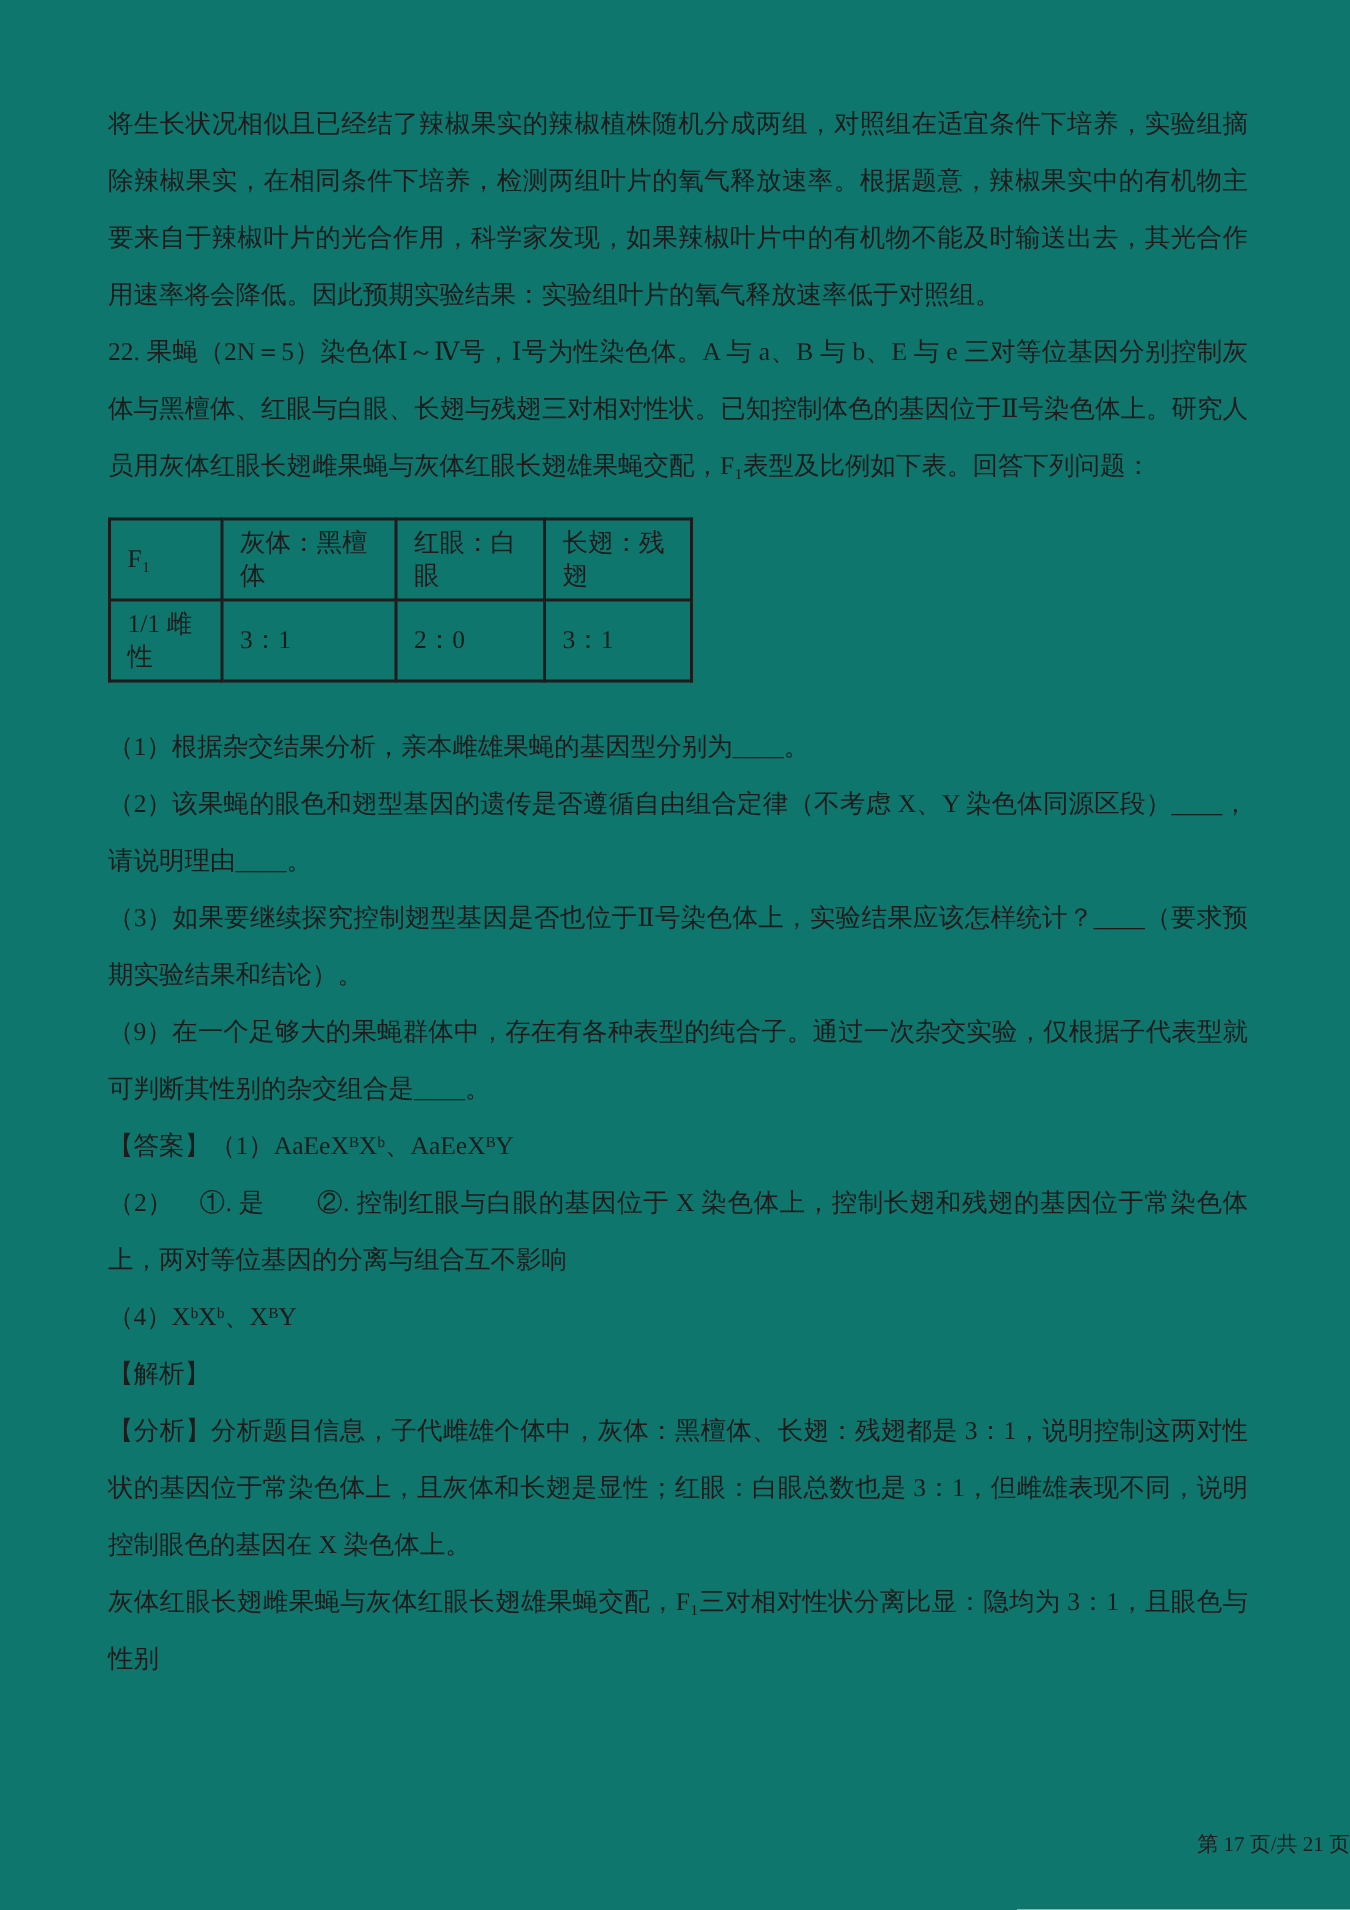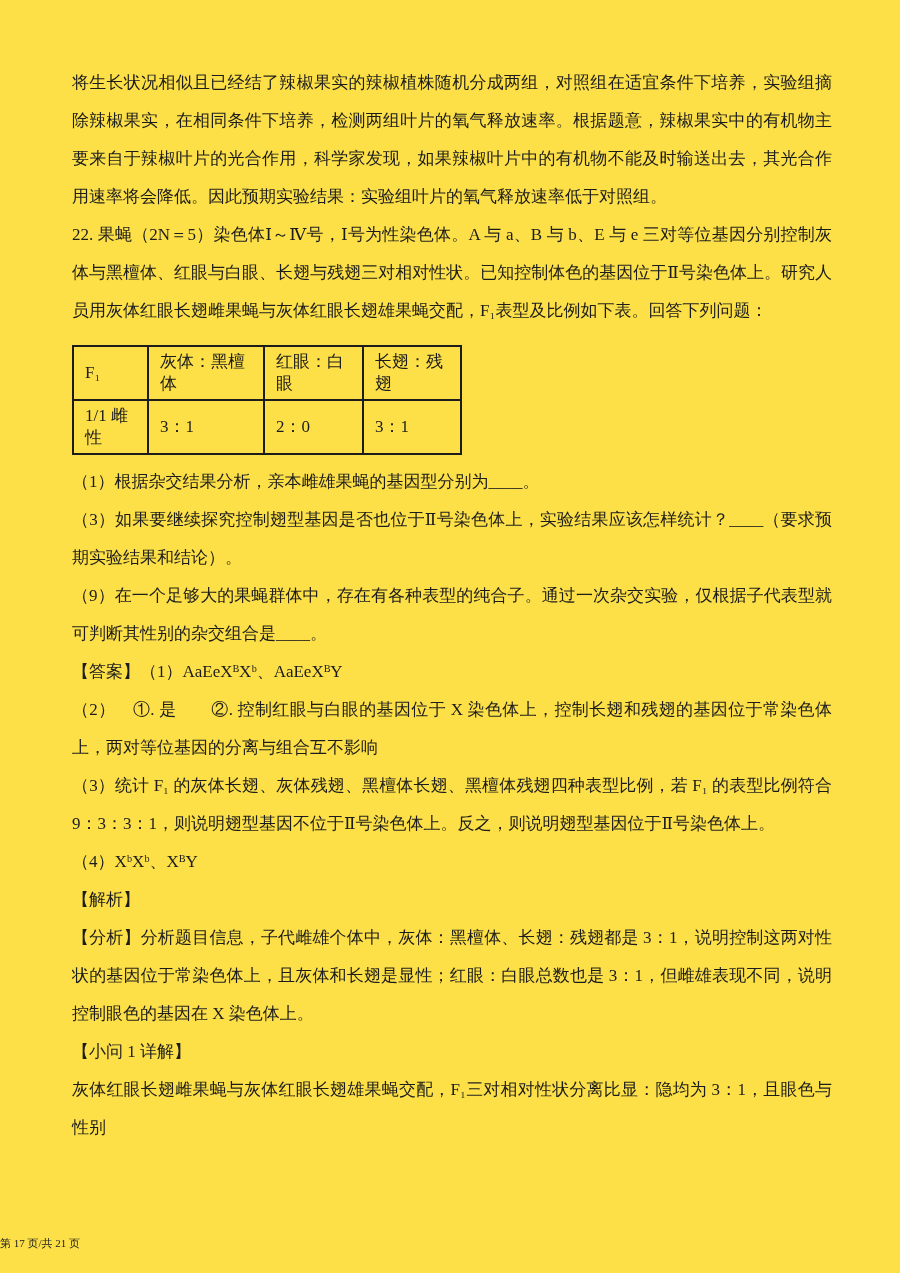--- a/index.html
+++ b/index.html
@@ -2,42 +2,42 @@
 <html><head>
 <meta charset="utf-8">
 <style>
   * { margin: 0; padding: 0; box-sizing: border-box; }
   html, body { background: #e8e8e8; }
   .page {
     position: relative;
     width: 900px;
     height: 1273px;
     margin: 0 auto;
-    background: #fde047;
+    background: #0f766e;
     font-family: "Liberation Serif", "DejaVu Serif", serif;
     color: #1c1c1c;
     overflow: hidden;
   }
   .content {
     position: absolute;
     top: 64px;
     left: 72px;
     right: 68px;
   }
   .content p {
     font-size: 17px;
     line-height: 38px;
     text-align: justify;
     text-justify: inter-ideograph;
     margin: 0;
     word-break: break-all;
   }
   table.f1-table {
     border-collapse: collapse;
-    margin: 15px 0 8px 0;
+    margin: 15px 0 24px 0;
     table-layout: fixed;
   }
   table.f1-table th,
   table.f1-table td {
     border: 2px solid #1c1c1c;
     font-size: 17px;
     font-weight: normal;
     text-align: left;
     vertical-align: middle;
     height: 47px;
@@ -45,23 +45,23 @@
     line-height: 22px;
   }
   .col-1 { width: 75px; }
   .col-2 { width: 116px; }
   .col-3 { width: 99px; }
   .col-4 { width: 98px; }
   .footer {
     position: absolute;
     left: 0;
     right: 0;
-    bottom: 22px;
-    text-align: left;
-    font-size: 11px;
+    bottom: 34px;
+    text-align: right;
+    font-size: 14px;
     color: #1c1c1c;
   }
 </style>
 </head>
 <body>
 
 <div class="page">
   <div class="content">
 
     <p>将生长状况相似且已经结了辣椒果实的辣椒植株随机分成两组，对照组在适宜条件下培养，实验组摘除辣椒果实，在相同条件下培养，检测两组叶片的氧气释放速率。根据题意，辣椒果实中的有机物主要来自于辣椒叶片的光合作用，科学家发现，如果辣椒叶片中的有机物不能及时输送出去，其光合作用速率将会降低。因此预期实验结果：实验组叶片的氧气释放速率低于对照组。</p>
@@ -85,30 +85,29 @@
         <tr>
           <td>1/1 雌性</td>
           <td>3：1</td>
           <td>2：0</td>
           <td>3：1</td>
         </tr>
       </tbody>
     </table>
 
     <p>（1）根据杂交结果分析，亲本雌雄果蝇的基因型分别为____。</p>
+    <p>（2）该果蝇的眼色和翅型基因的遗传是否遵循自由组合定律（不考虑 X、Y 染色体同源区段）____，请说明理由____。</p>
     <p>（3）如果要继续探究控制翅型基因是否也位于Ⅱ号染色体上，实验结果应该怎样统计？____（要求预期实验结果和结论）。</p>
     <p>（9）在一个足够大的果蝇群体中，存在有各种表型的纯合子。通过一次杂交实验，仅根据子代表型就可判断其性别的杂交组合是____。</p>
 
     <p>【答案】（1）AaEeXᴮXᵇ、AaEeXᴮY</p>
     <p>（2）　①. 是　　②. 控制红眼与白眼的基因位于 X 染色体上，控制长翅和残翅的基因位于常染色体上，两对等位基因的分离与组合互不影响</p>
-    <p>（3）统计 F₁ 的灰体长翅、灰体残翅、黑檀体长翅、黑檀体残翅四种表型比例，若 F₁ 的表型比例符合 9：3：3：1，则说明翅型基因不位于Ⅱ号染色体上。反之，则说明翅型基因位于Ⅱ号染色体上。</p>
     <p>（4）XᵇXᵇ、XᴮY</p>
 
     <p>【解析】</p>
     <p>【分析】分析题目信息，子代雌雄个体中，灰体：黑檀体、长翅：残翅都是 3：1，说明控制这两对性状的基因位于常染色体上，且灰体和长翅是显性；红眼：白眼总数也是 3：1，但雌雄表现不同，说明控制眼色的基因在 X 染色体上。</p>
 
-    <p>【小问 1 详解】</p>
     <p>灰体红眼长翅雌果蝇与灰体红眼长翅雄果蝇交配，F₁三对相对性状分离比显：隐均为 3：1，且眼色与性别</p>
 
   </div>
 
   <div class="footer">第 17 页/共 21 页</div>
 </div>
 
 </body></html>

